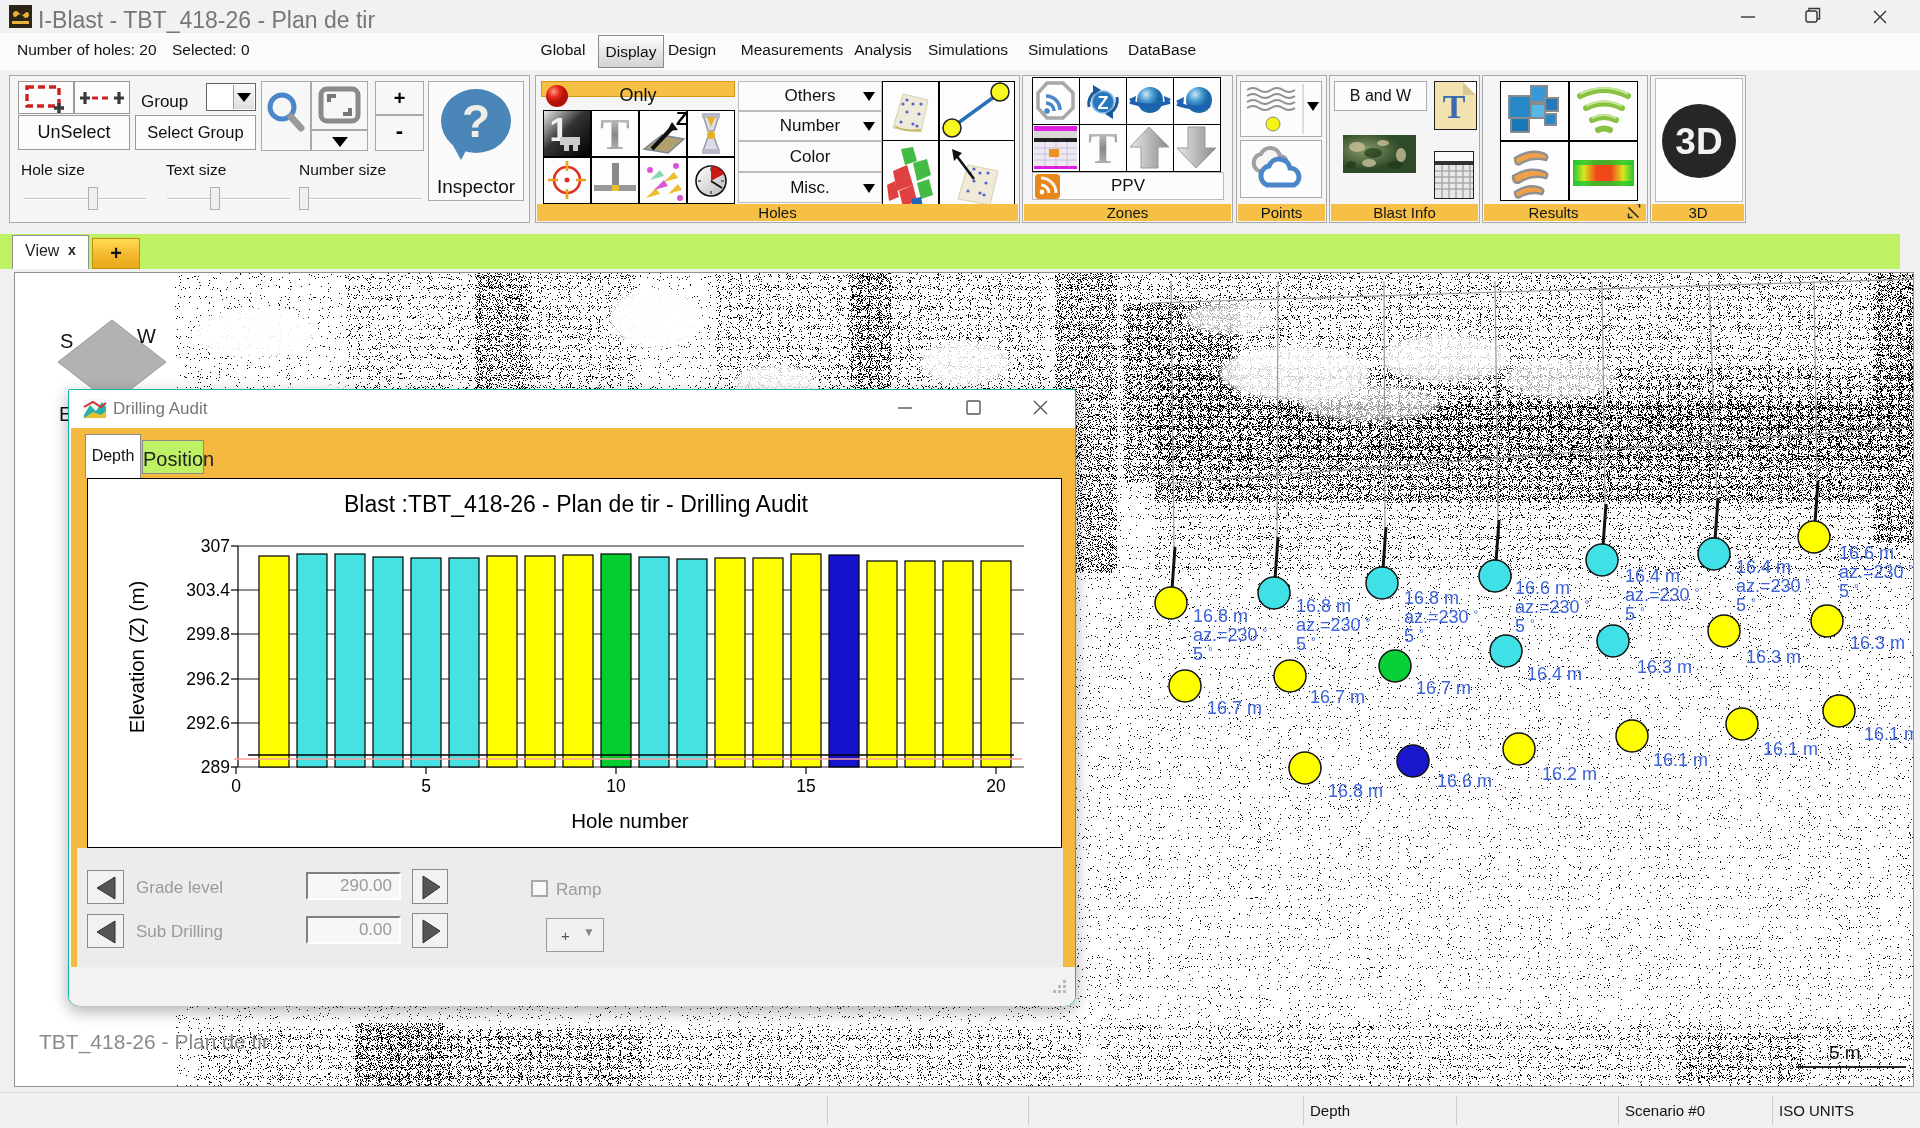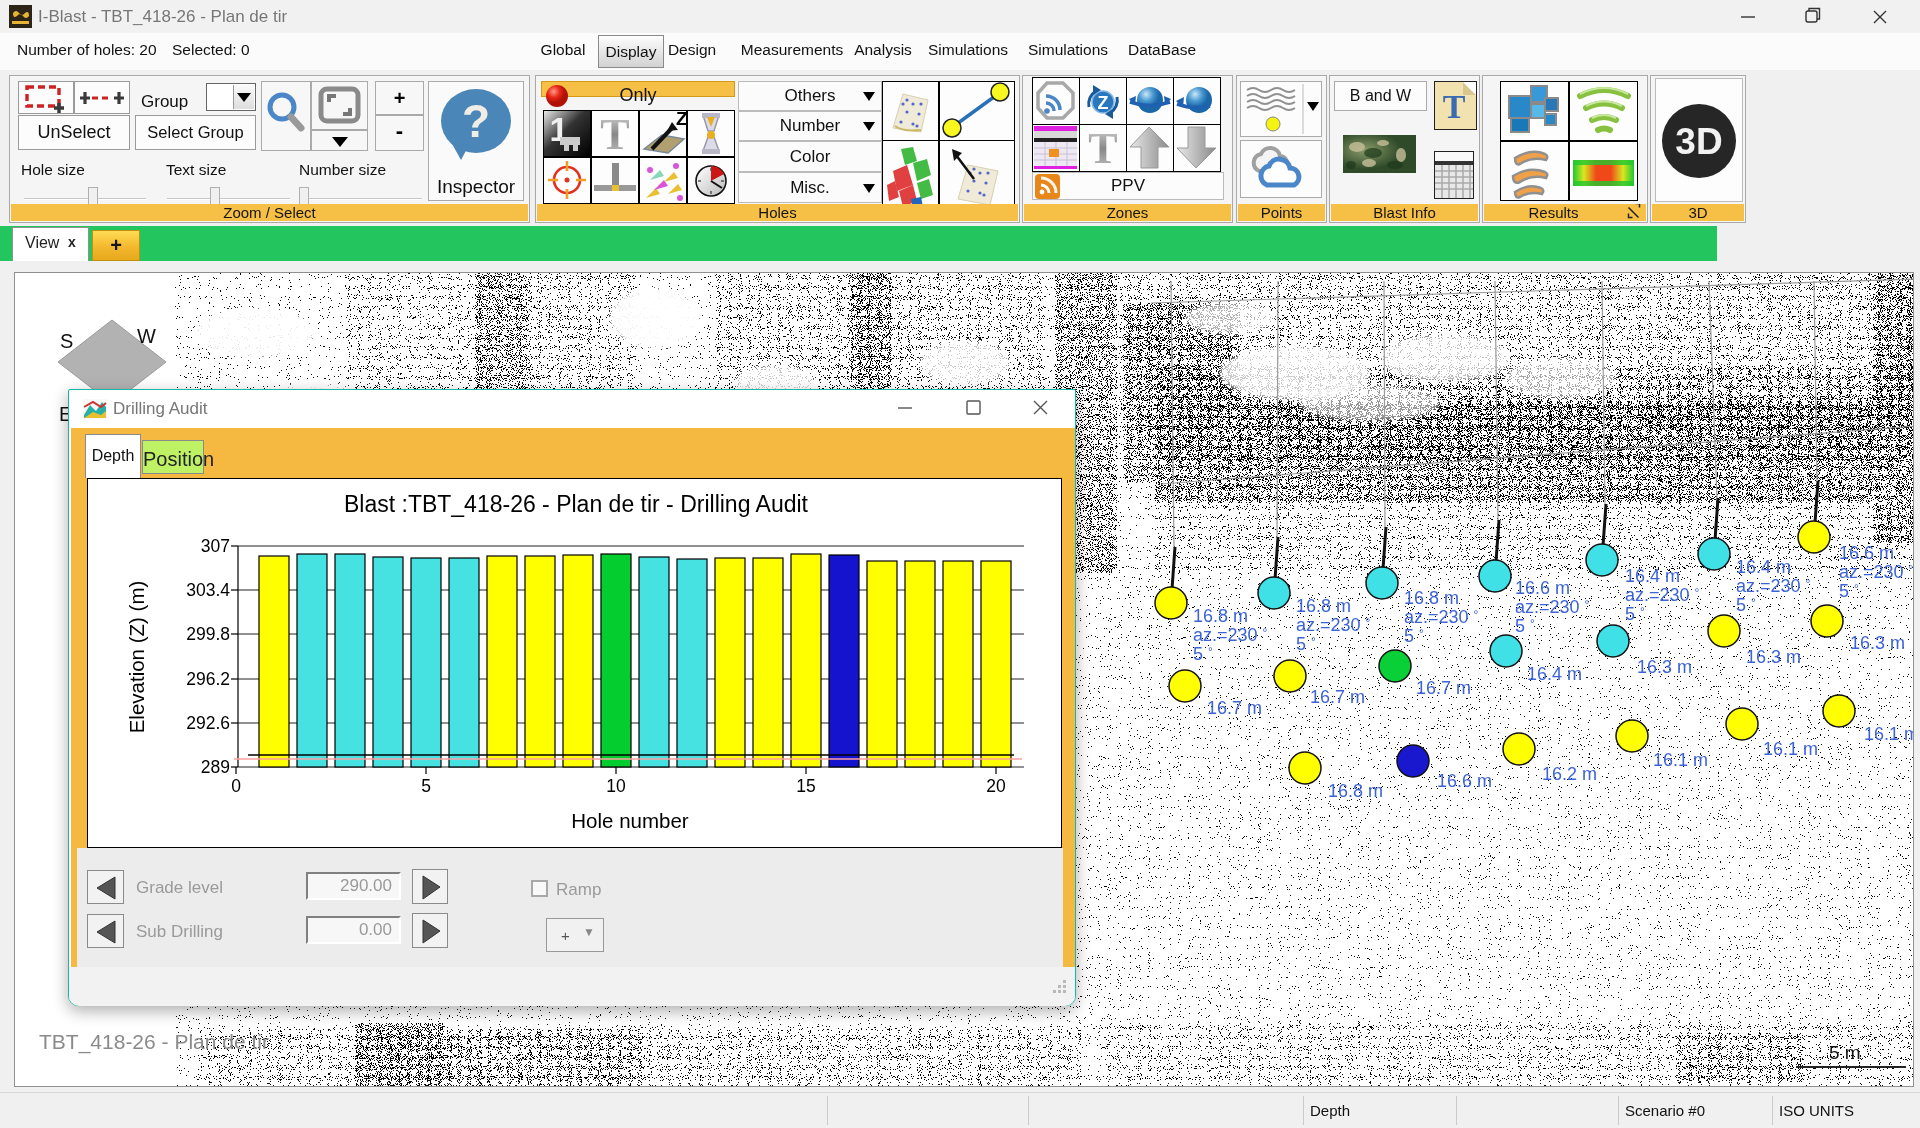--- a/index.html
+++ b/index.html
@@ -1,33 +1,33 @@
 <!DOCTYPE html>
 <html><head><meta charset="utf-8"><style>
 *{margin:0;padding:0;box-sizing:border-box}
 html,body{width:1920px;height:1128px;overflow:hidden;background:#f0f0f0;
 font-family:"Liberation Sans",sans-serif;-webkit-font-smoothing:antialiased}
 .abs{position:absolute}
 #titlebar{position:absolute;left:0;top:0;width:1920px;height:33px;background:#f1f1f1}
-#titlebar .ttl{position:absolute;left:38px;top:7px;font-size:17px;color:#777}
+#titlebar .ttl{position:absolute;left:38px;top:7px;font-size:23px;color:#777}
 #menubar{position:absolute;left:0;top:33px;width:1920px;height:37px;background:#fbfbfb}
 #menubar .t{position:absolute;top:8px;font-size:15.5px;color:#111}
 #toolbar{position:absolute;left:0;top:70px;width:1920px;height:167px;background:#f0f0f0}
 .grp{position:absolute;top:5px;background:#f5f5f5;border:1px solid #a9a9a9}
 .obar{position:absolute;left:1px;right:1px;bottom:1px;height:17px;background:#f6bf46;
 text-align:center;font-size:15px;color:#151515;line-height:17px}
 .tbtn{position:absolute;background:#fcfcfc;border:1px solid #9a9a9a}
 .tlab{position:absolute;font-size:15.5px;color:#111}
 .slider{position:absolute;height:2px;background:#c8c8c8;border-bottom:1px solid #fff}
 .sthumb{position:absolute;width:10px;height:23px;background:#f0f0f0;border:1px solid #b0b0b0}
 .icell{position:absolute;background:#fdfdfd;border:1px solid #000}
 .ddrow{position:absolute;background:#fbfbfb;border:1px solid #bbb;font-size:17px;color:#111;text-align:center}
 .dd-ar{position:absolute;right:6px;top:50%;margin-top:-4px;width:0;height:0;
 border-left:6px solid transparent;border-right:6px solid transparent;border-top:9px solid #000}
-#tabrow{position:absolute;left:0;top:226px;width:1717px;height:35px;background:#22c55e}
+#tabrow{position:absolute;left:0;top:234px;width:1900px;height:35px;background:#bef264}
 #viewtab{position:absolute;left:12px;top:1px;width:77px;height:34px;background:#fff;
 border:1px solid #909090;border-bottom:none;font-size:16px;color:#222}
 #plustab{position:absolute;left:92px;top:4px;width:48px;height:31px;
 background:linear-gradient(#ffdc55,#f3b82e 55%,#e7a81c);border:1px solid #c2900e;
 text-align:center;font-weight:bold;font-size:20px;line-height:29px;color:#151515}
 #canvas{position:absolute;left:14px;top:272px;width:1900px;height:815px;background:#fff;
 border:1px solid #909090;overflow:hidden}
 #statusbar{position:absolute;left:0;top:1092px;width:1920px;height:36px;background:#f0f0f0;
 border-top:1px solid #d8d8d8}
 #statusbar .sep{position:absolute;top:3px;bottom:3px;width:1px;background:#cbcbcb}
@@ -106,21 +106,20 @@
 <div class="abs" style="left:0;width:94px;top:94px;text-align:center;font-size:19px;color:#111">Inspector</div></div>
       <div class="tlab" style="left:11px;top:85px">Hole size</div>
       <div class="tlab" style="left:156px;top:85px">Text size</div>
       <div class="tlab" style="left:289px;top:85px">Number size</div>
       <div class="slider" style="left:14px;top:122px;width:122px"></div>
       <div class="sthumb" style="left:78px;top:111px"></div>
       <div class="slider" style="left:157px;top:122px;width:123px"></div>
       <div class="sthumb" style="left:200px;top:111px"></div>
       <div class="slider" style="left:290px;top:122px;width:122px"></div>
       <div class="sthumb" style="left:289px;top:111px"></div>
-      <div class="obar">Zoom / Select</div>
     </div>
     <div class="grp" style="left:535px;width:485px;height:148px">
       <div class="abs" style="left:5px;top:5px;width:194px;height:16px;background:#f6bf46;border:1px solid #d29a18">
 <svg class="abs" style="left:3px;top:2px" width="24" height="24">
           <defs>
             <radialGradient id="rg" cx="35%" cy="30%">
               <stop offset="0%" stop-color="#ff9a8a"></stop>
               <stop offset="55%" stop-color="#e82818"></stop>
               <stop offset="100%" stop-color="#b01208"></stop>
             </radialGradient>

